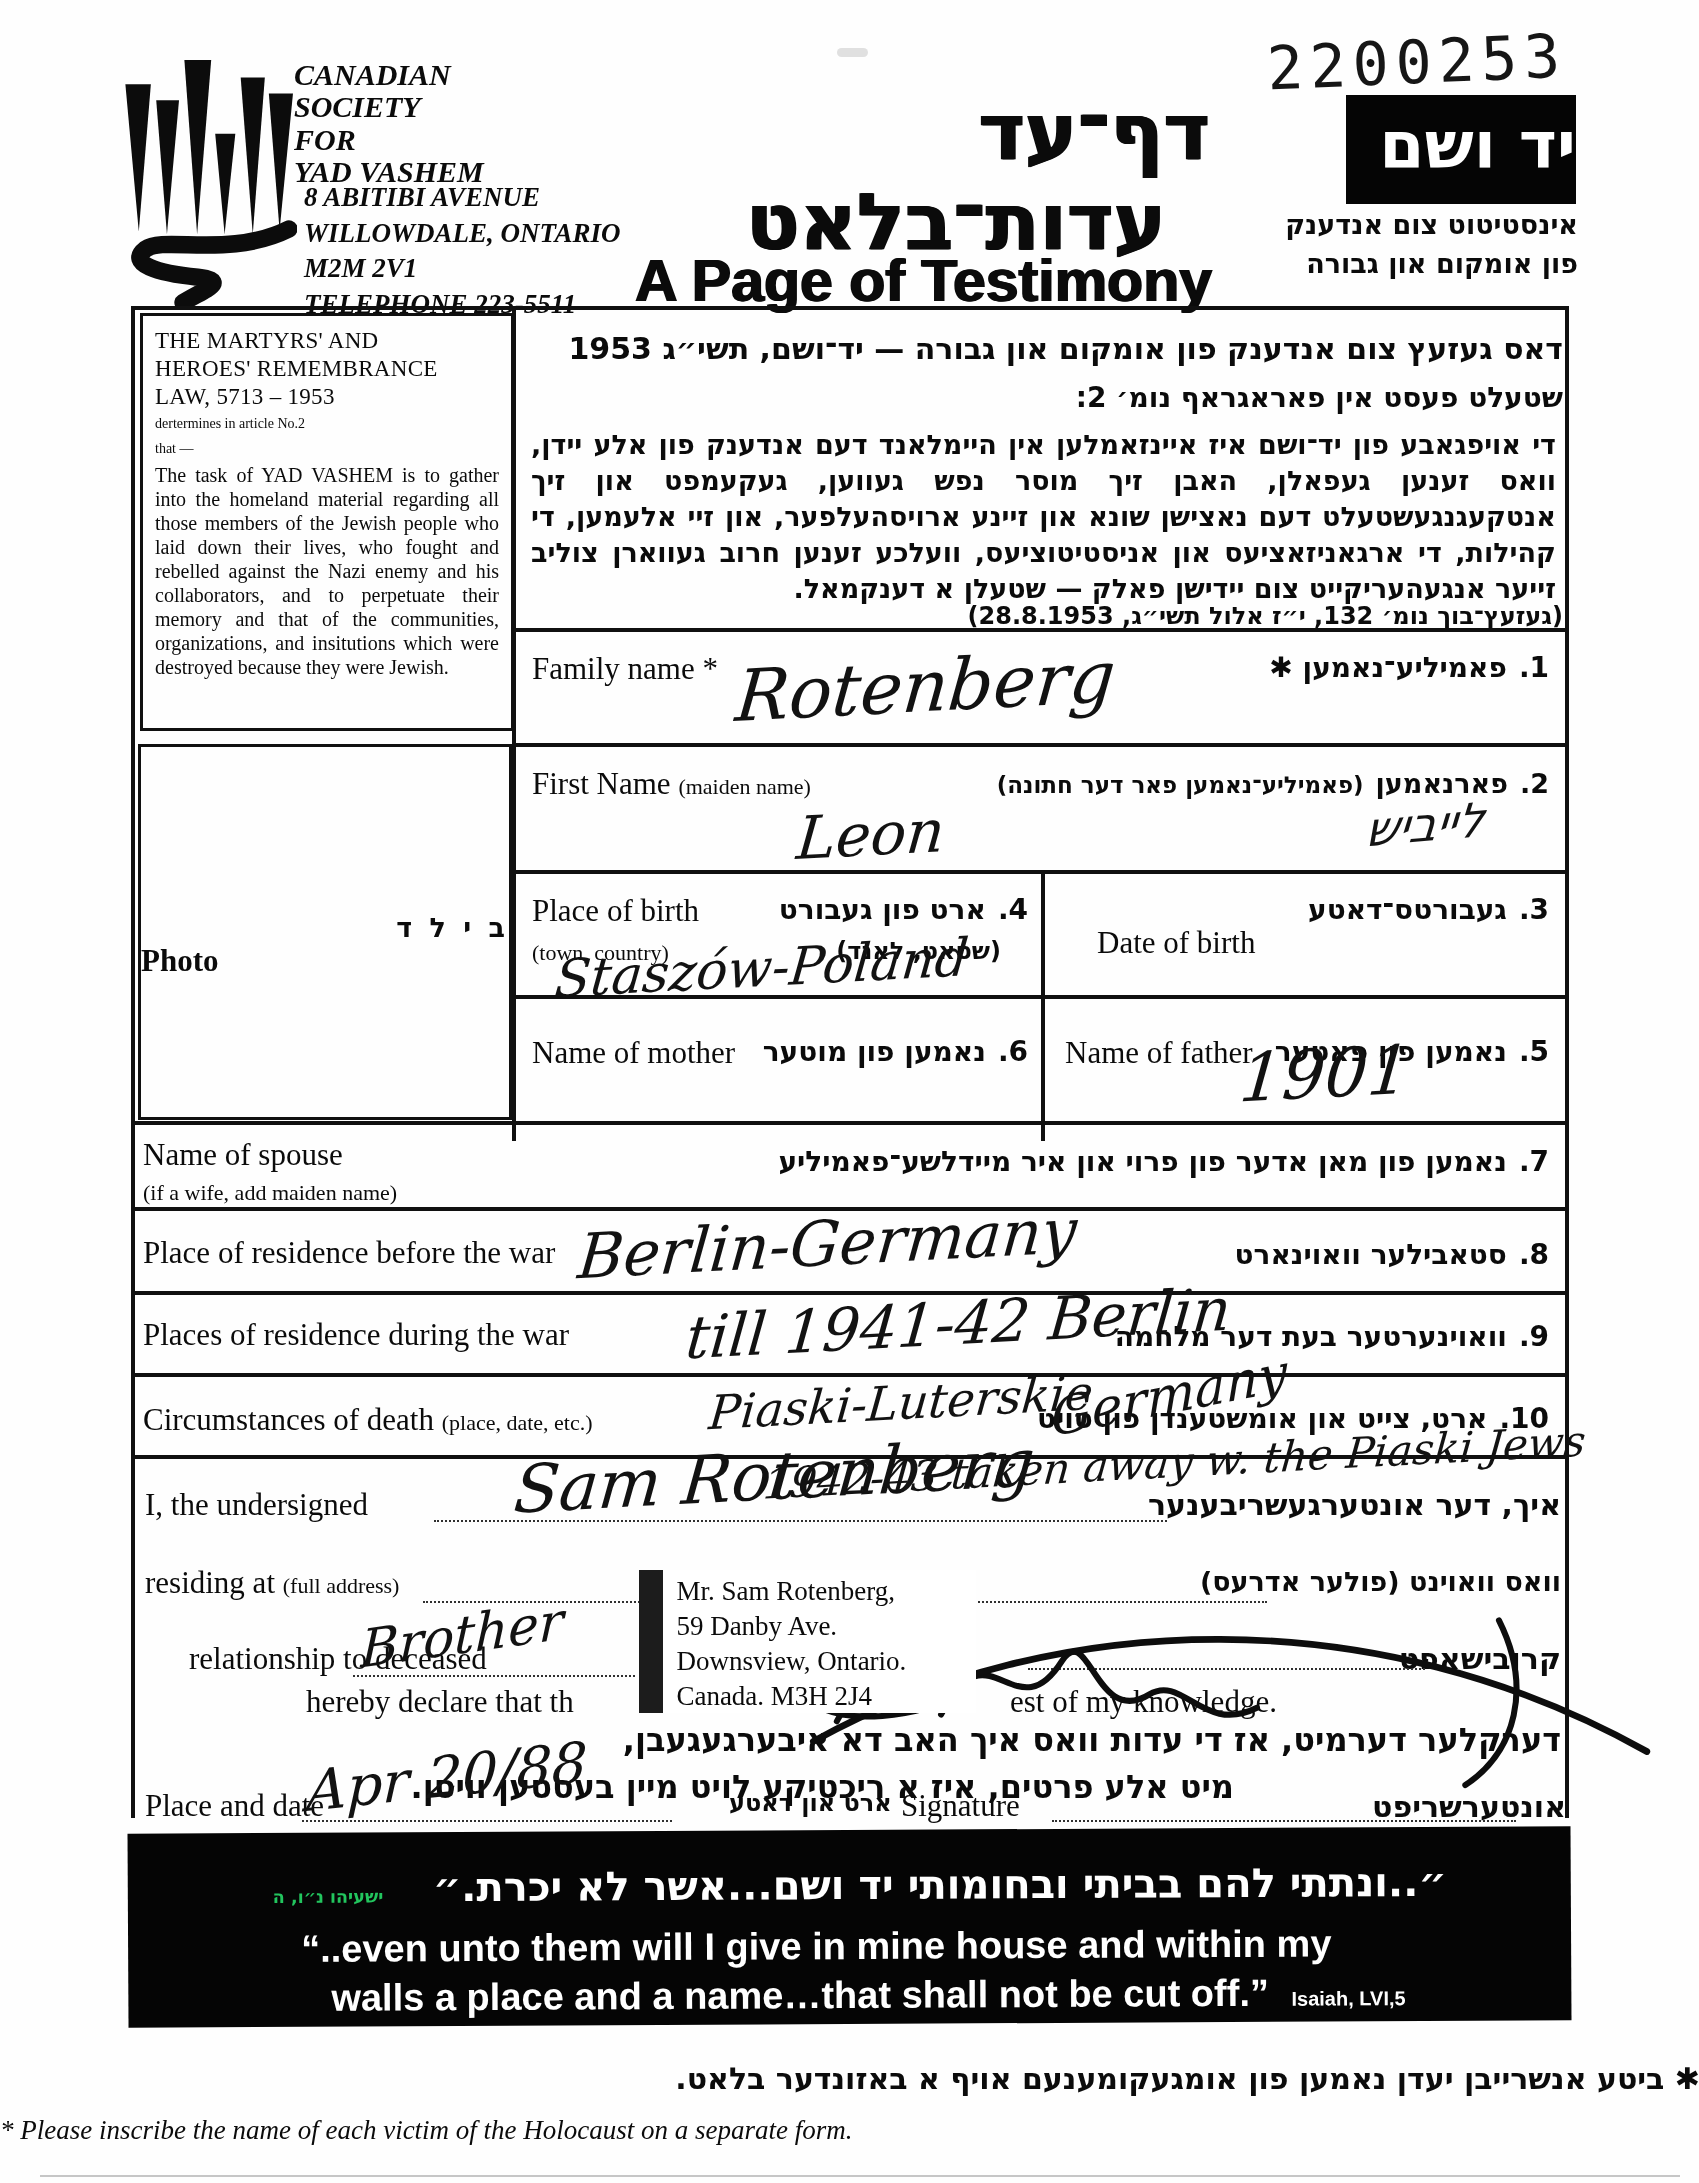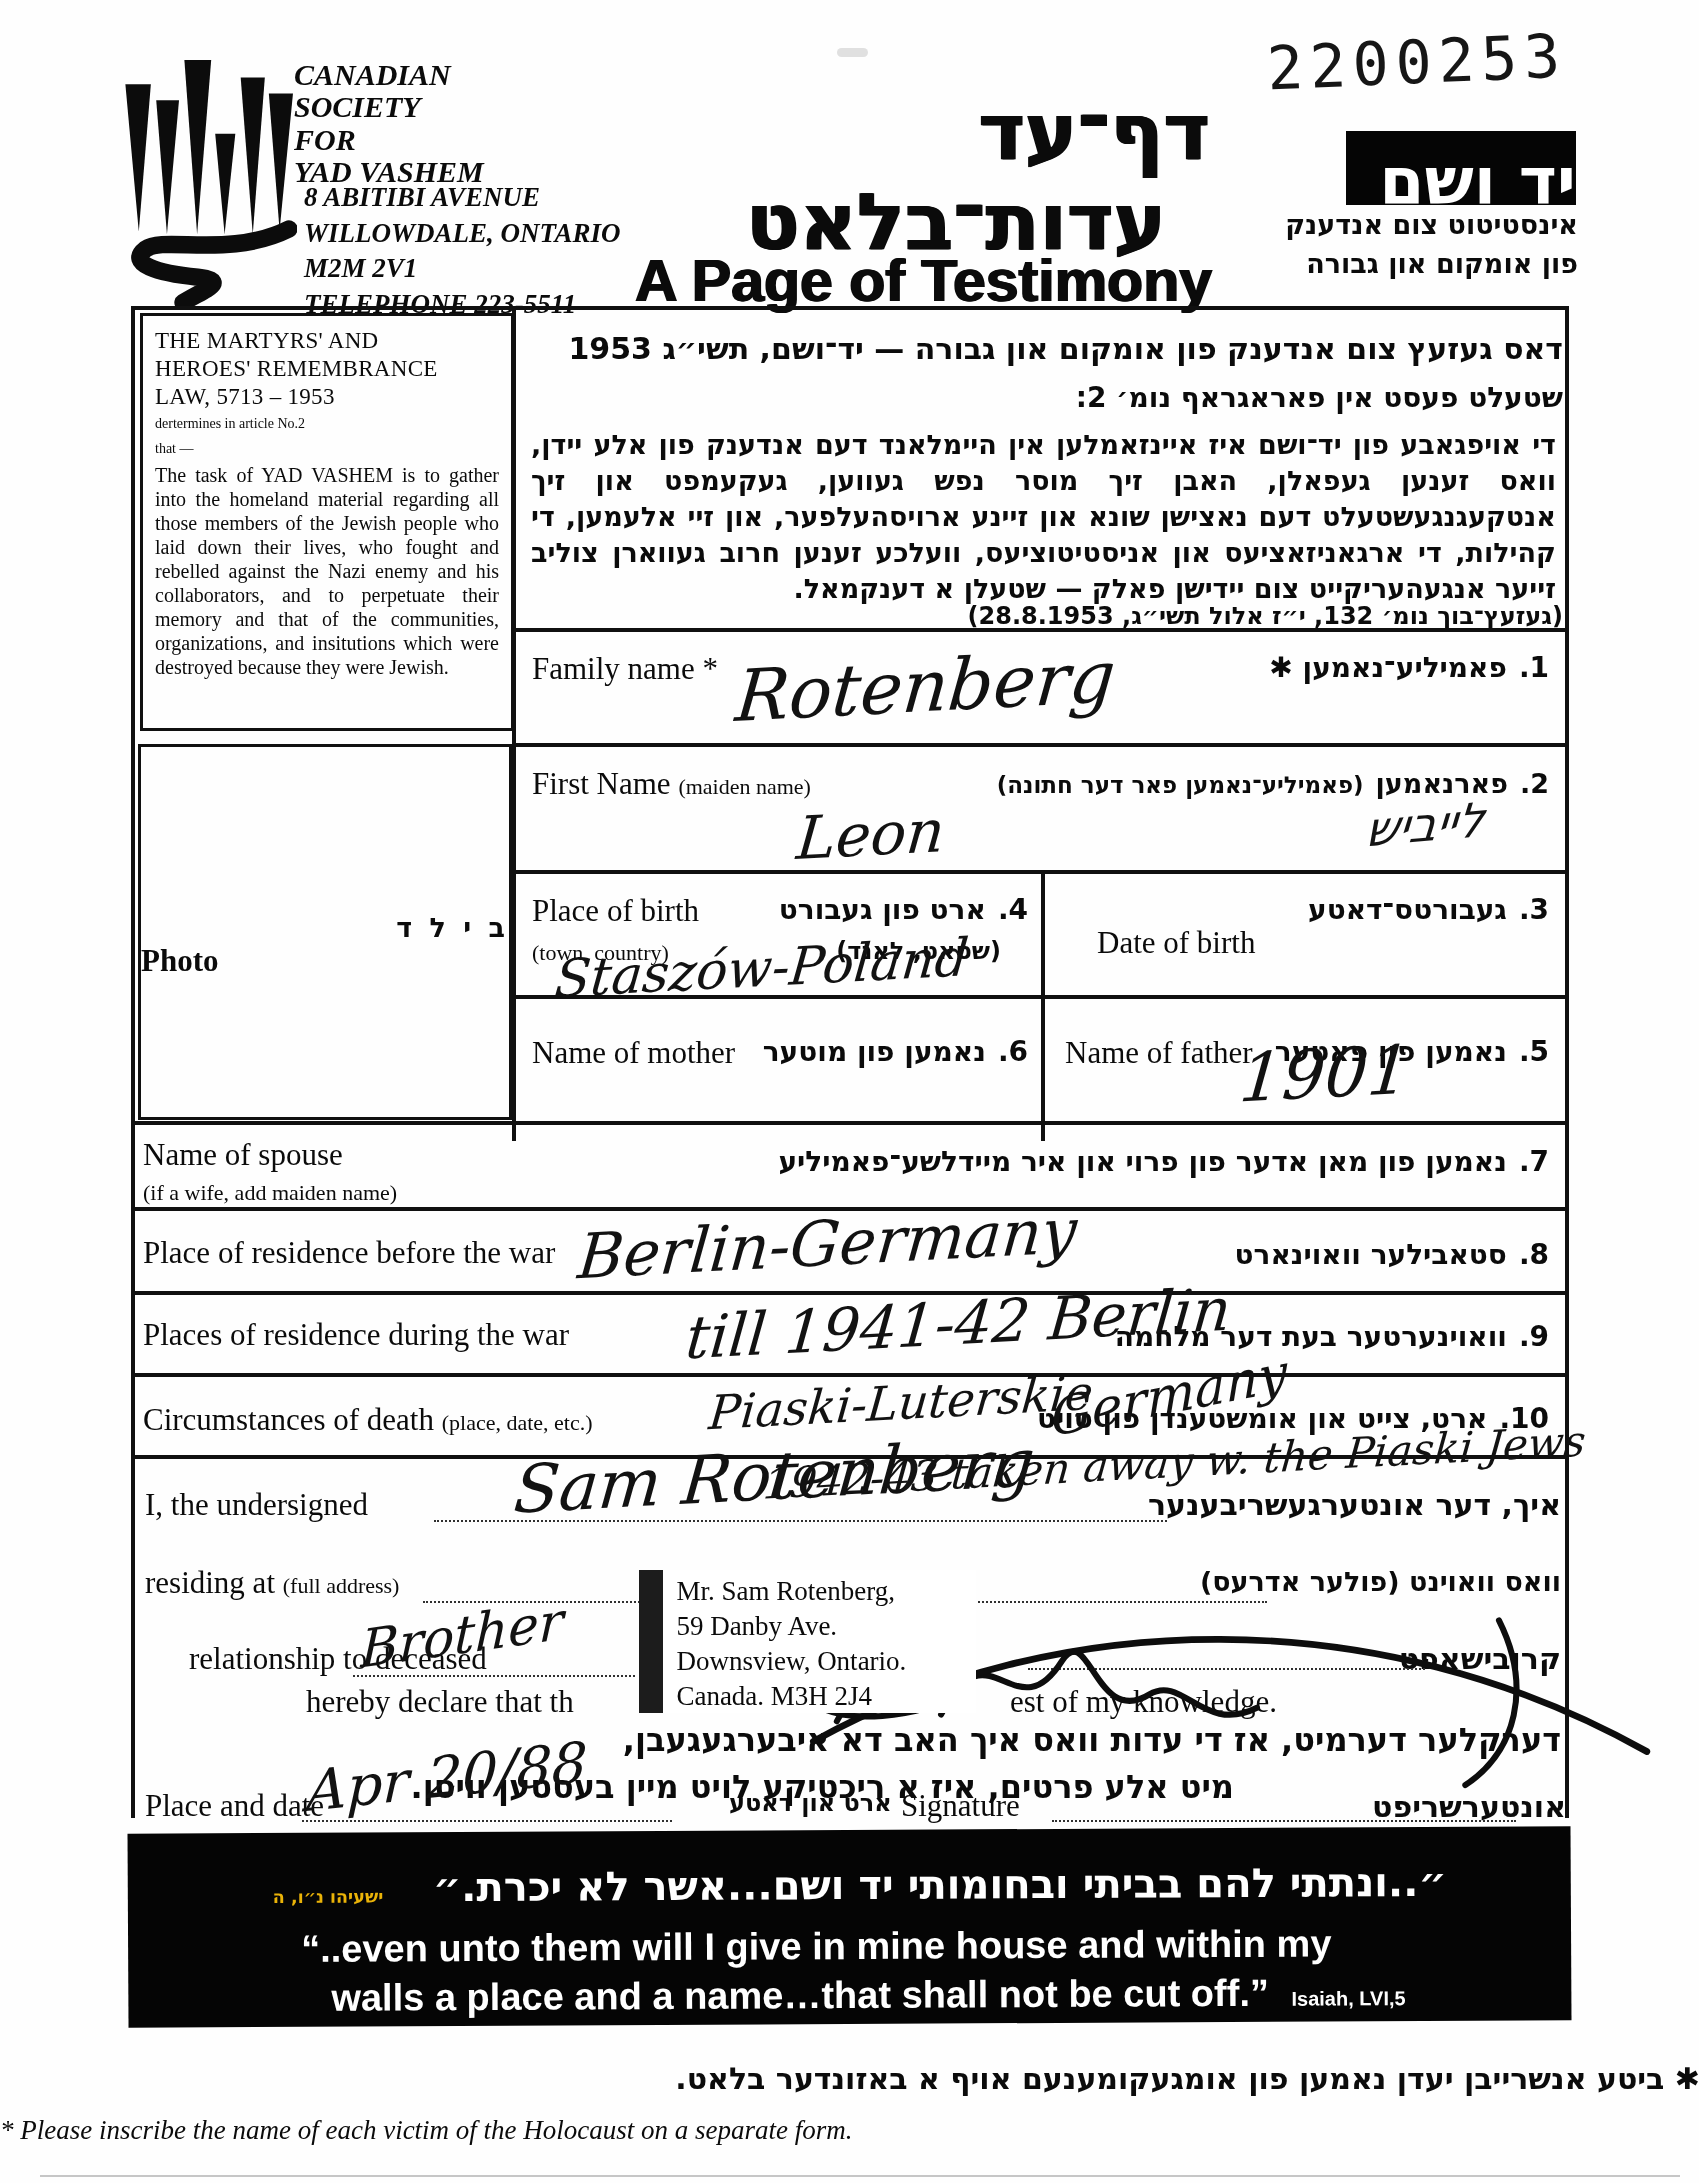--- a/index.html
+++ b/index.html
@@ -51,21 +51,21 @@
     <div>M2M 2V1</div>
     <div>TELEPHONE 223-5511</div>
   </div>
 
   <div class="abs yi fat" style="right:490px;top:86px;font-size:79px;">דף־עד</div>
   <div class="abs yi fat" style="right:534px;top:176px;font-size:79px;">עדות־בלאט</div>
   <div class="abs fat" style="left:635px;top:247px;font-family:'Liberation Sans',sans-serif;font-weight:bold;font-size:59px;white-space:nowrap;">A Page of Testimony</div>
 
   <div class="abs" style="left:1267px;top:27px;font-family:'DejaVu Sans Mono',monospace;font-size:60px;letter-spacing:6.7px;color:#161616;transform:rotate(-2.5deg);">2200253</div>
 
-  <div class="abs" style="left:1346px;top:95px;width:230px;height:74px;background:#050505;margin-top:36px;">
+  <div class="abs" style="left:1346px;top:95px;width:230px;height:109px;background:#050505;">
     <div class="yi center" style="font-size:65px;line-height:101px;color:#ffffff;">יד ושם</div>
   </div>
 
   <div class="abs yi" style="right:122px;top:205px;font-size:27px;line-height:39px;text-align:right;">
     <div>אינסטיטוט צום אנדענק</div>
     <div>פון אומקום און גבורה</div>
   </div>
 
   <div class="abs" style="left:837px;top:48px;width:31px;height:9.4px;background:#9a9a9a;opacity:.3;border-radius:5.4px;"></div>
 
@@ -229,21 +229,21 @@
   <div class="abs en" style="left:145px;top:1788px;">Place and date</div>
   <div class="hand" style="left:306px;top:1744px;font-size:56px;transform:rotate(-6deg) skewX(-8deg);">Apr 20/88</div>
   <div class="dot" style="left:302px;top:1820px;width:370px;"></div>
   <div class="abs yi" style="left:729px;top:1789px;font-size:24px;">ארט און דאטע</div>
   <div class="abs en" style="left:901px;top:1788px;">Signature</div>
   <div class="dot" style="left:1052px;top:1820px;width:464px;"></div>
   <div class="abs yi" style="right:134px;top:1789px;font-size:30px;">אונטערשריפט</div>
 
   <div class="abs" style="left:128px;top:1830px;width:1443px;height:194px;background:#050505;color:#ffffff;transform:rotate(-0.3deg);">
     <div class="abs yi" style="right:124px;top:32px;font-size:40px;color:#fff;">״..ונתתי להם בביתי ובחומותי יד ושם...אשר לא יכרת.״</div>
-    <div class="abs yi" style="left:145px;top:54px;font-size:17.5px;color:#eab308;">ישעיהו נ״ו, ה</div>
+    <div class="abs yi" style="left:145px;top:54px;font-size:17.5px;color:#22c55e;">ישעיהו נ״ו, ה</div>
     <div class="abs" style="left:173px;top:95px;font-family:'Liberation Sans',sans-serif;font-weight:bold;font-size:38px;white-space:nowrap;">“..even unto them will I give in mine house and within my</div>
     <div class="abs" style="left:203px;top:144px;font-family:'Liberation Sans',sans-serif;font-weight:bold;font-size:38px;white-space:nowrap;">
       <span>walls a place and a name…that shall not be cut off.”</span>
       <span style="font-size:20px;font-weight:bold;margin-left:12px;">Isaiah, LVI,5</span>
     </div>
   </div>
 
   <div class="abs yi center" style="left:0;top:2061px;width:1700px;font-size:30px;">✱  ביטע אנשרייבן יעדן נאמען פון אומגעקומענעם אויף א באזונדער בלאט.</div>
   <div class="abs center" style="left:0;top:2115px;width:1348px;font-size:27px;font-style:italic;">*  Please inscribe the name of each victim of the Holocaust on a separate form.</div>
 

